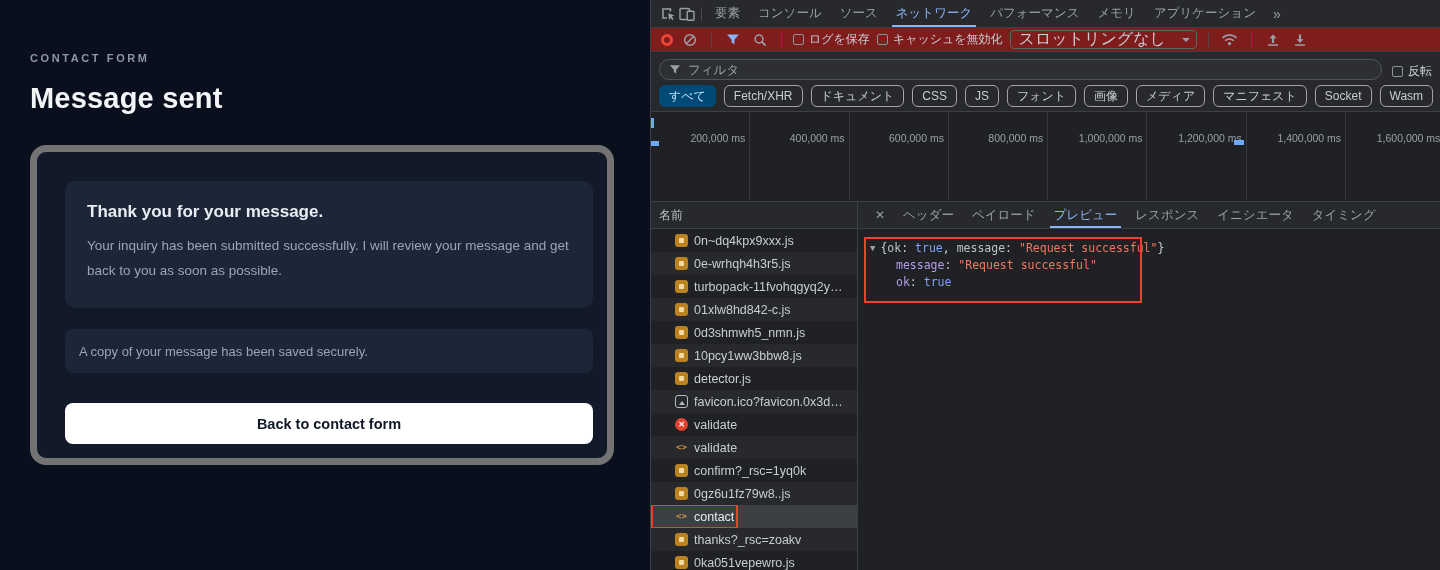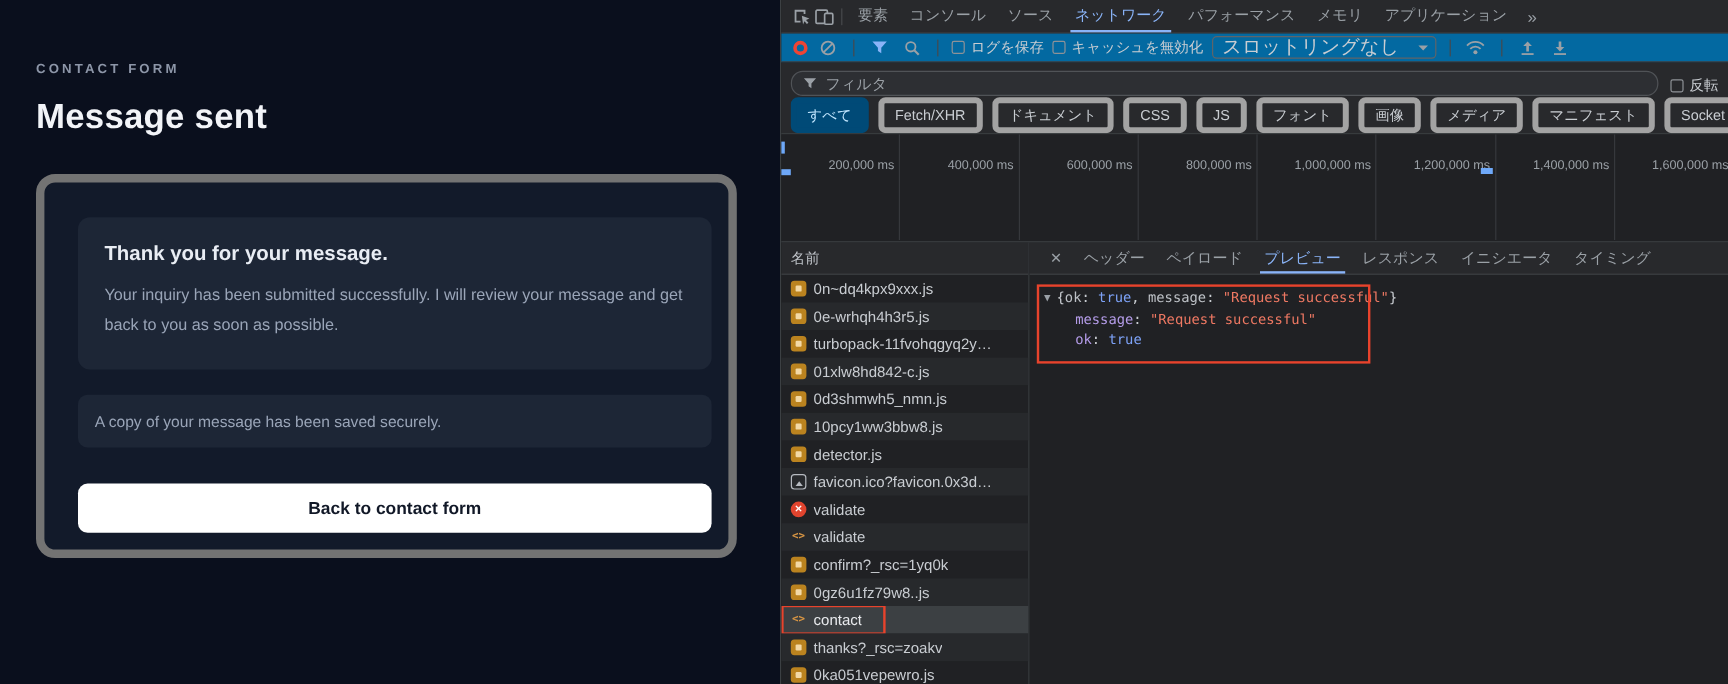--- a/index.html
+++ b/index.html
@@ -30,61 +30,61 @@
   .tb-icon{display:inline-flex;align-items:center;justify-content:center;width:20px;height:20px;flex:none;}
 
   .dt-tabbar{height:28px;box-sizing:border-box;border-bottom:1px solid #3c4043;background:#28292c;
              display:flex;align-items:center;padding-left:6px;}
   .dt-tabs{display:flex;height:100%;align-items:stretch;}
   .dt-tab{padding:0 9px;line-height:26px;font-size:12.5px;color:#9aa0a6;position:relative;white-space:nowrap;cursor:default;}
   .dt-tab.selected{color:#8ab4f8;}
   .dt-tab.selected::after{content:"";position:absolute;left:5px;right:5px;bottom:0;height:2px;background:#8ab4f8;}
   .more-tabs{color:#9aa0a6;font-size:14px;padding:0 8px;}
 
-  .net-toolbar{height:24px;box-sizing:border-box;border-bottom:1px solid #3c4043;background:#0369a1;
+  .net-toolbar{height:24px;box-sizing:border-box;border-bottom:1px solid #3c4043;background:#7f1d1d;
                display:flex;align-items:center;gap:7px;padding:0 6px;font-size:12px;}
   .record-dot{width:12px;height:12px;border-radius:50%;border:3.5px solid #ee4434;box-sizing:border-box;
               margin-left:4px;flex:none;}
   .checkbox{width:11px;height:11px;border:1.5px solid #8e9297;border-radius:2px;box-sizing:border-box;
             background:transparent;flex:none;}
   .cb-group{display:flex;align-items:center;gap:5px;color:#c9cdd2;font-size:12px;white-space:nowrap;}
   .throttle-select{display:flex;align-items:center;gap:16px;border:1px solid #606468;border-radius:4px;
                    height:19px;box-sizing:border-box;padding:0 6px 0 8px;font-size:16px;color:#c9cdd2;white-space:nowrap;}
   .caret{width:0;height:0;border-left:4px solid transparent;border-right:4px solid transparent;
          border-top:4.5px solid #9aa0a6;}
 
   .filter-row{height:28px;display:flex;align-items:flex-end;gap:10px;background:#28292c;padding:0 8px;}
   .filter-field{flex:1;display:flex;align-items:center;gap:6px;height:21px;background:#2d2f33;
                 border:1px solid #505357;border-radius:10px;padding:0 8px;box-sizing:border-box;}
   .filter-input{flex:1;background:transparent;border:0;outline:0;color:#c9cdd2;
                 font:12.5px "Liberation Sans","DejaVu Sans",sans-serif;padding:0;}
   .filter-input::placeholder{color:#9aa0a6;}
 
   .chips-row{height:32px;box-sizing:border-box;border-bottom:1px solid #3c4043;background:#28292c;
              display:flex;align-items:center;gap:8px;padding:0 8px;overflow:hidden;}
-  .chip{height:20px;line-height:20px;padding:0 9px;border:5px solid #a3a3a3;border-radius:6px;
+  .chip{height:20px;line-height:20px;padding:0 9px;border:1px solid #a3a3a3;border-radius:6px;
         font-size:12px;color:#c9cdd2;white-space:nowrap;flex:none;}
   .chip.selected{background:#004a77;border-color:#004a77;color:#c2e7ff;}
 
   .waterfall{height:90px;box-sizing:border-box;border-bottom:1px solid #3c4043;position:relative;background:#202124;}
   .tl-cols{position:absolute;left:0;top:0;right:0;bottom:1px;display:flex;}
   .tl-col{width:98.3px;flex:none;border-right:1px solid #36383c;position:relative;}
   .tl-label{position:absolute;right:4px;top:20px;font-size:10.5px;color:#9aa0a6;white-space:nowrap;}
   .wmark{position:absolute;background:#6ea8f8;}
   .wmark.m1{left:0;top:6px;width:3px;height:10px;}
   .wmark.m2{left:0;top:29px;width:8px;height:5px;}
   .wmark.m3{left:583px;top:28px;width:10px;height:5px;}
 
   .split{display:flex;height:368px;}
   .name-col{width:206px;flex:none;border-right:1px solid #3c4043;background:#202124;
             display:flex;flex-direction:column;overflow:hidden;}
   .name-header{height:27px;box-sizing:border-box;line-height:26px;padding-left:8px;font-size:12px;
                color:#bdc1c6;background:#28292c;border-bottom:1px solid #3c4043;flex:none;}
   .request-list{flex:1;overflow:hidden;}
-  .req-row{height:23px;display:flex;align-items:center;gap:6px;padding-left:8px;font-size:12.5px;
+  .req-row{height:23px;display:flex;align-items:center;gap:6px;padding-left:24px;font-size:12.5px;
            color:#c9cdd2;position:relative;white-space:nowrap;overflow:hidden;cursor:default;}
   .req-row:nth-child(even){background:#27292c;}
   .req-row.selected{background:#3c4043;color:#e8eaed;}
   .req-name{overflow:hidden;text-overflow:ellipsis;}
   .req-icon{width:13px;height:13px;flex:none;display:flex;align-items:center;justify-content:center;box-sizing:border-box;}
   .icon-script,.icon-fetch{background:#bb831f;border-radius:3px;}
   .icon-script::after,.icon-fetch::after{content:"";width:5px;height:5px;background:#f3d9a6;border-radius:1px;}
   .icon-code{color:#d79544;font:700 9px/13px "DejaVu Sans Mono","Liberation Mono",monospace;}
   .icon-error{background:#e1442e;border-radius:50%;color:#fff;font:700 8px/13px "Liberation Sans",sans-serif;}
   .icon-image{border:1.2px solid #b6bac0;border-radius:3px;}

